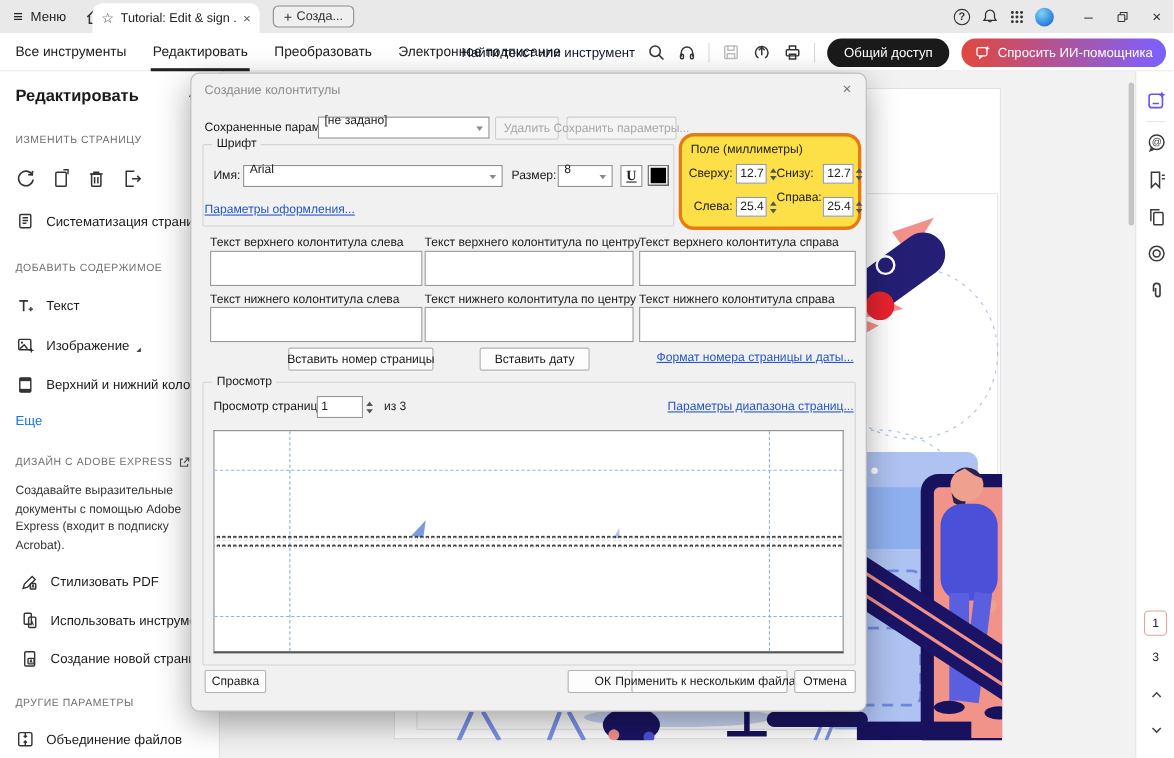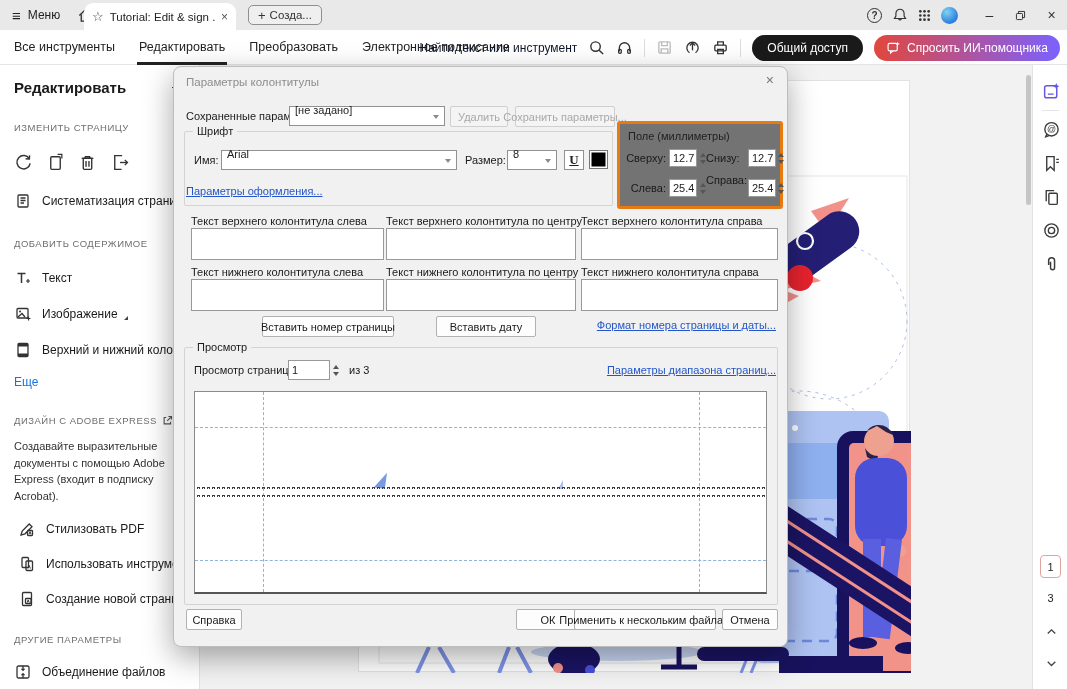--- a/index.html
+++ b/index.html
@@ -57,21 +57,21 @@
 .btn{position:absolute;height:21px;background:#fdfdfd;border:1px solid #b2b2b2;border-radius:2px;display:flex;align-items:center;justify-content:center;font-size:11px;color:#1a1a1a;white-space:nowrap}
 .btn.disabled{color:#a8a8a8;background:#f4f4f4;border-color:#cfcfcf}
 .group{position:absolute;border:1px solid #d4d4d4;border-radius:2px}
 .glabel{position:absolute;left:8px;top:-7px;background:#f1f1f1;padding:0 4px;font-size:11px;color:#1a1a1a;white-space:nowrap}
 .link{position:absolute;color:var(--dialog_link,#2456C9);text-decoration:underline;font-size:11px;white-space:nowrap}
 .txtfield{position:absolute;background:#fff;border:1px solid #999;resize:none;font-family:"Liberation Sans",sans-serif;font-size:11px}
 .numfield{position:absolute;height:18px;background:#fff;border:1px solid #999;display:flex;align-items:center;padding-left:3px;font-size:11px}
 .spin{position:absolute;width:10px;height:18px;display:flex;flex-direction:column;align-items:center;justify-content:center;gap:3px}
 .sup{width:0;height:0;border-left:3px solid transparent;border-right:3px solid transparent;border-bottom:4px solid #555}
 .sdn{width:0;height:0;border-left:3px solid transparent;border-right:3px solid transparent;border-top:4px solid #555}
-.orange-group{position:absolute;border:3px solid var(--highlight_orange,#E87A12);border-radius:3px;background:#737373}
+.orange-group{position:absolute;border:3px solid var(--highlight_orange,#E87A12);border-radius:14px;background:#fde047}
 .ubtn{position:absolute;width:20px;height:20px;background:#fff;border:1px solid #919191;display:flex;align-items:center;justify-content:center;font-family:"Liberation Serif",serif;font-size:13px;font-weight:bold;text-decoration:underline}
 .swatch{position:absolute;width:19px;height:19px;background:#000;border:1px solid #777;box-shadow:inset 0 0 0 1.5px #fff}
 
 .pvbox{position:absolute;left:20px;top:324px;width:573px;height:203px;background:#fff;border:1px solid #8a8a8a;border-bottom:2px solid #555}
 .pv-v{position:absolute;top:0;bottom:0;border-left:1px dashed var(--preview_dash,#8FB3DD)}
 .pv-h{position:absolute;left:0;right:0;border-top:1px dashed var(--preview_dash,#8FB3DD)}
 .zz{position:absolute;left:0;right:0;height:4px;background-image:linear-gradient(45deg,transparent 68%,#3c3c3c 68%),linear-gradient(-45deg,transparent 68%,#3c3c3c 68%);background-size:5px 4px;background-position:0 0,2px 0;background-repeat:repeat-x}
 .marker1{position:absolute;width:0;height:0;border-left:11px solid transparent;border-bottom:16px solid #7B9BE0;transform:rotate(8deg)}
 .marker2{position:absolute;width:0;height:0;border-left:5px solid transparent;border-bottom:9px solid #AFC0EA}
 </style>
@@ -458,21 +458,21 @@
         </svg>
     </span>
     <span class="rp-ic" style="top:588px">
       <svg width="15" height="15" viewBox="0 0 18 18" fill="none" stroke="#444" stroke-width="1.6">
           <path d="M4.5 7 9 11.5 13.5 7"></path>
         </svg>
     </span>
   </div>
 
   <div class="dialog">
-    <div class="dlg-title">Параметры колонтитулы</div>
+    <div class="dlg-title">Создание колонтитулы</div>
     <div class="dlg-close">×</div>
 
     <span class="lbl" style="left:12px;top:43px">Сохраненные параметры:</span>
     <div class="dd" style="left:115px;top:39px;width:156px">
       <span>[не задано]</span>
       <span class="dd-arrow"></span>
     </div>
     <div class="btn disabled" style="left:276px;top:39px;width:58px">Удалить</div>
     <div class="btn disabled" style="left:341px;top:39px;width:100px">Сохранить параметры...</div>
 

